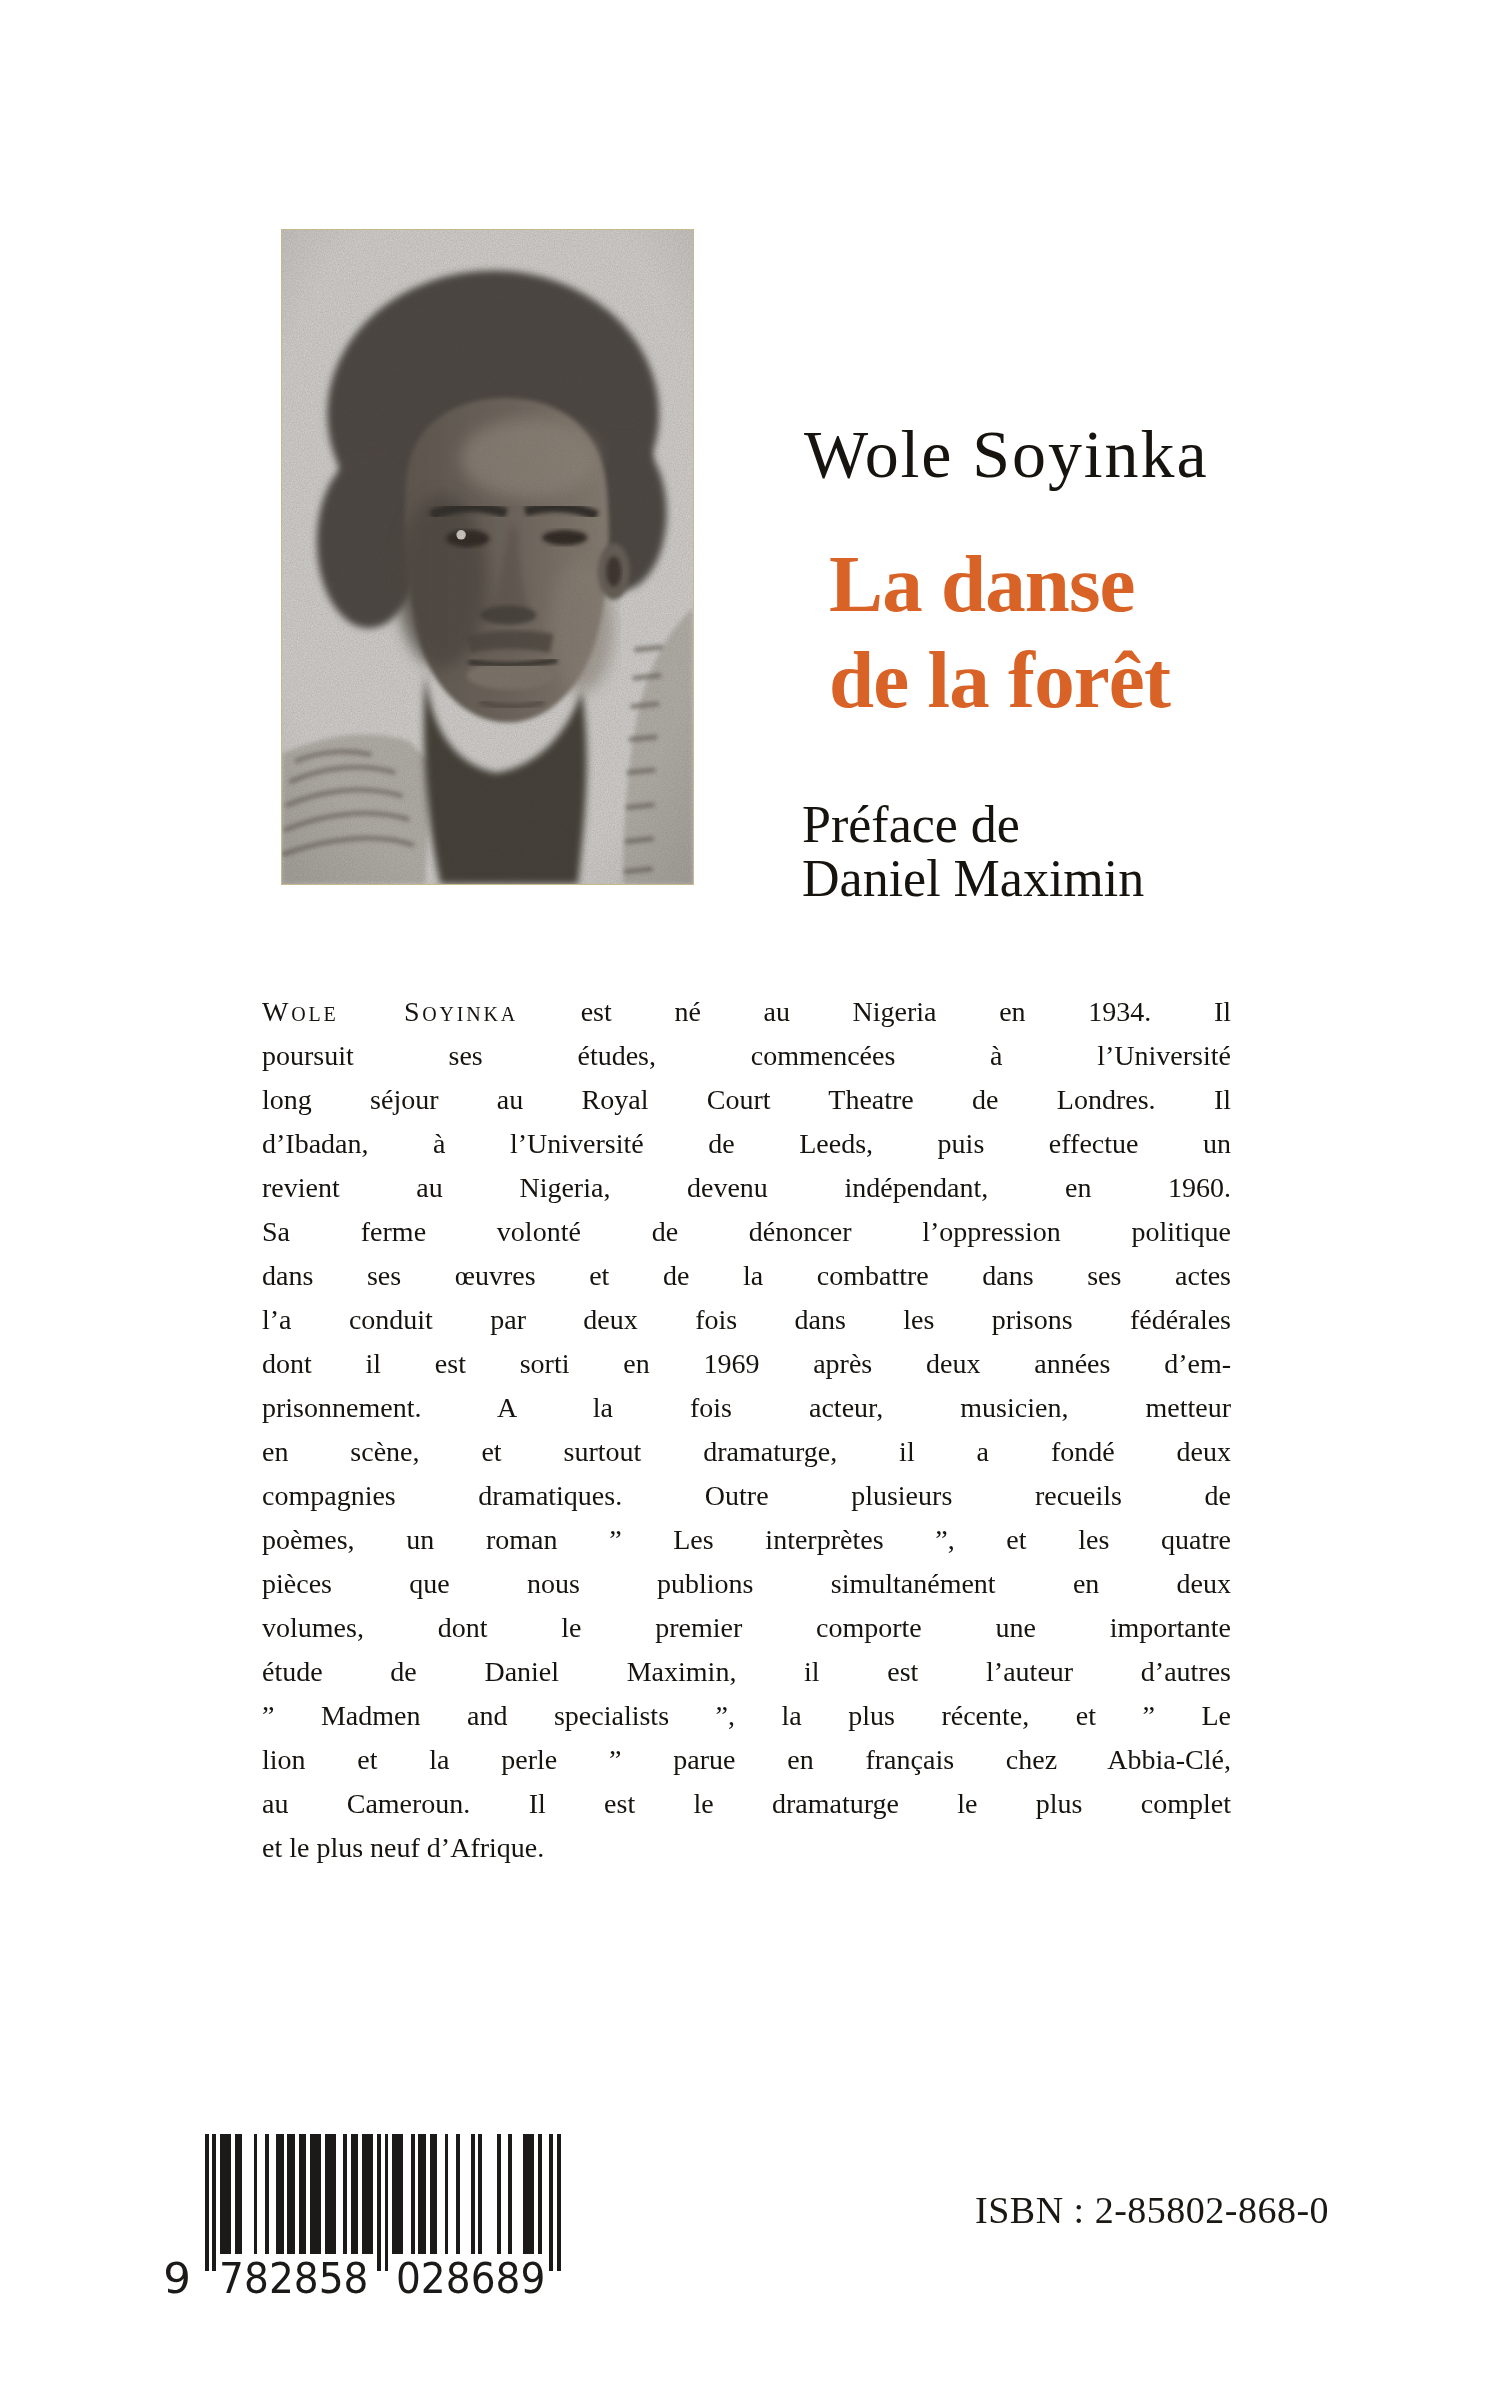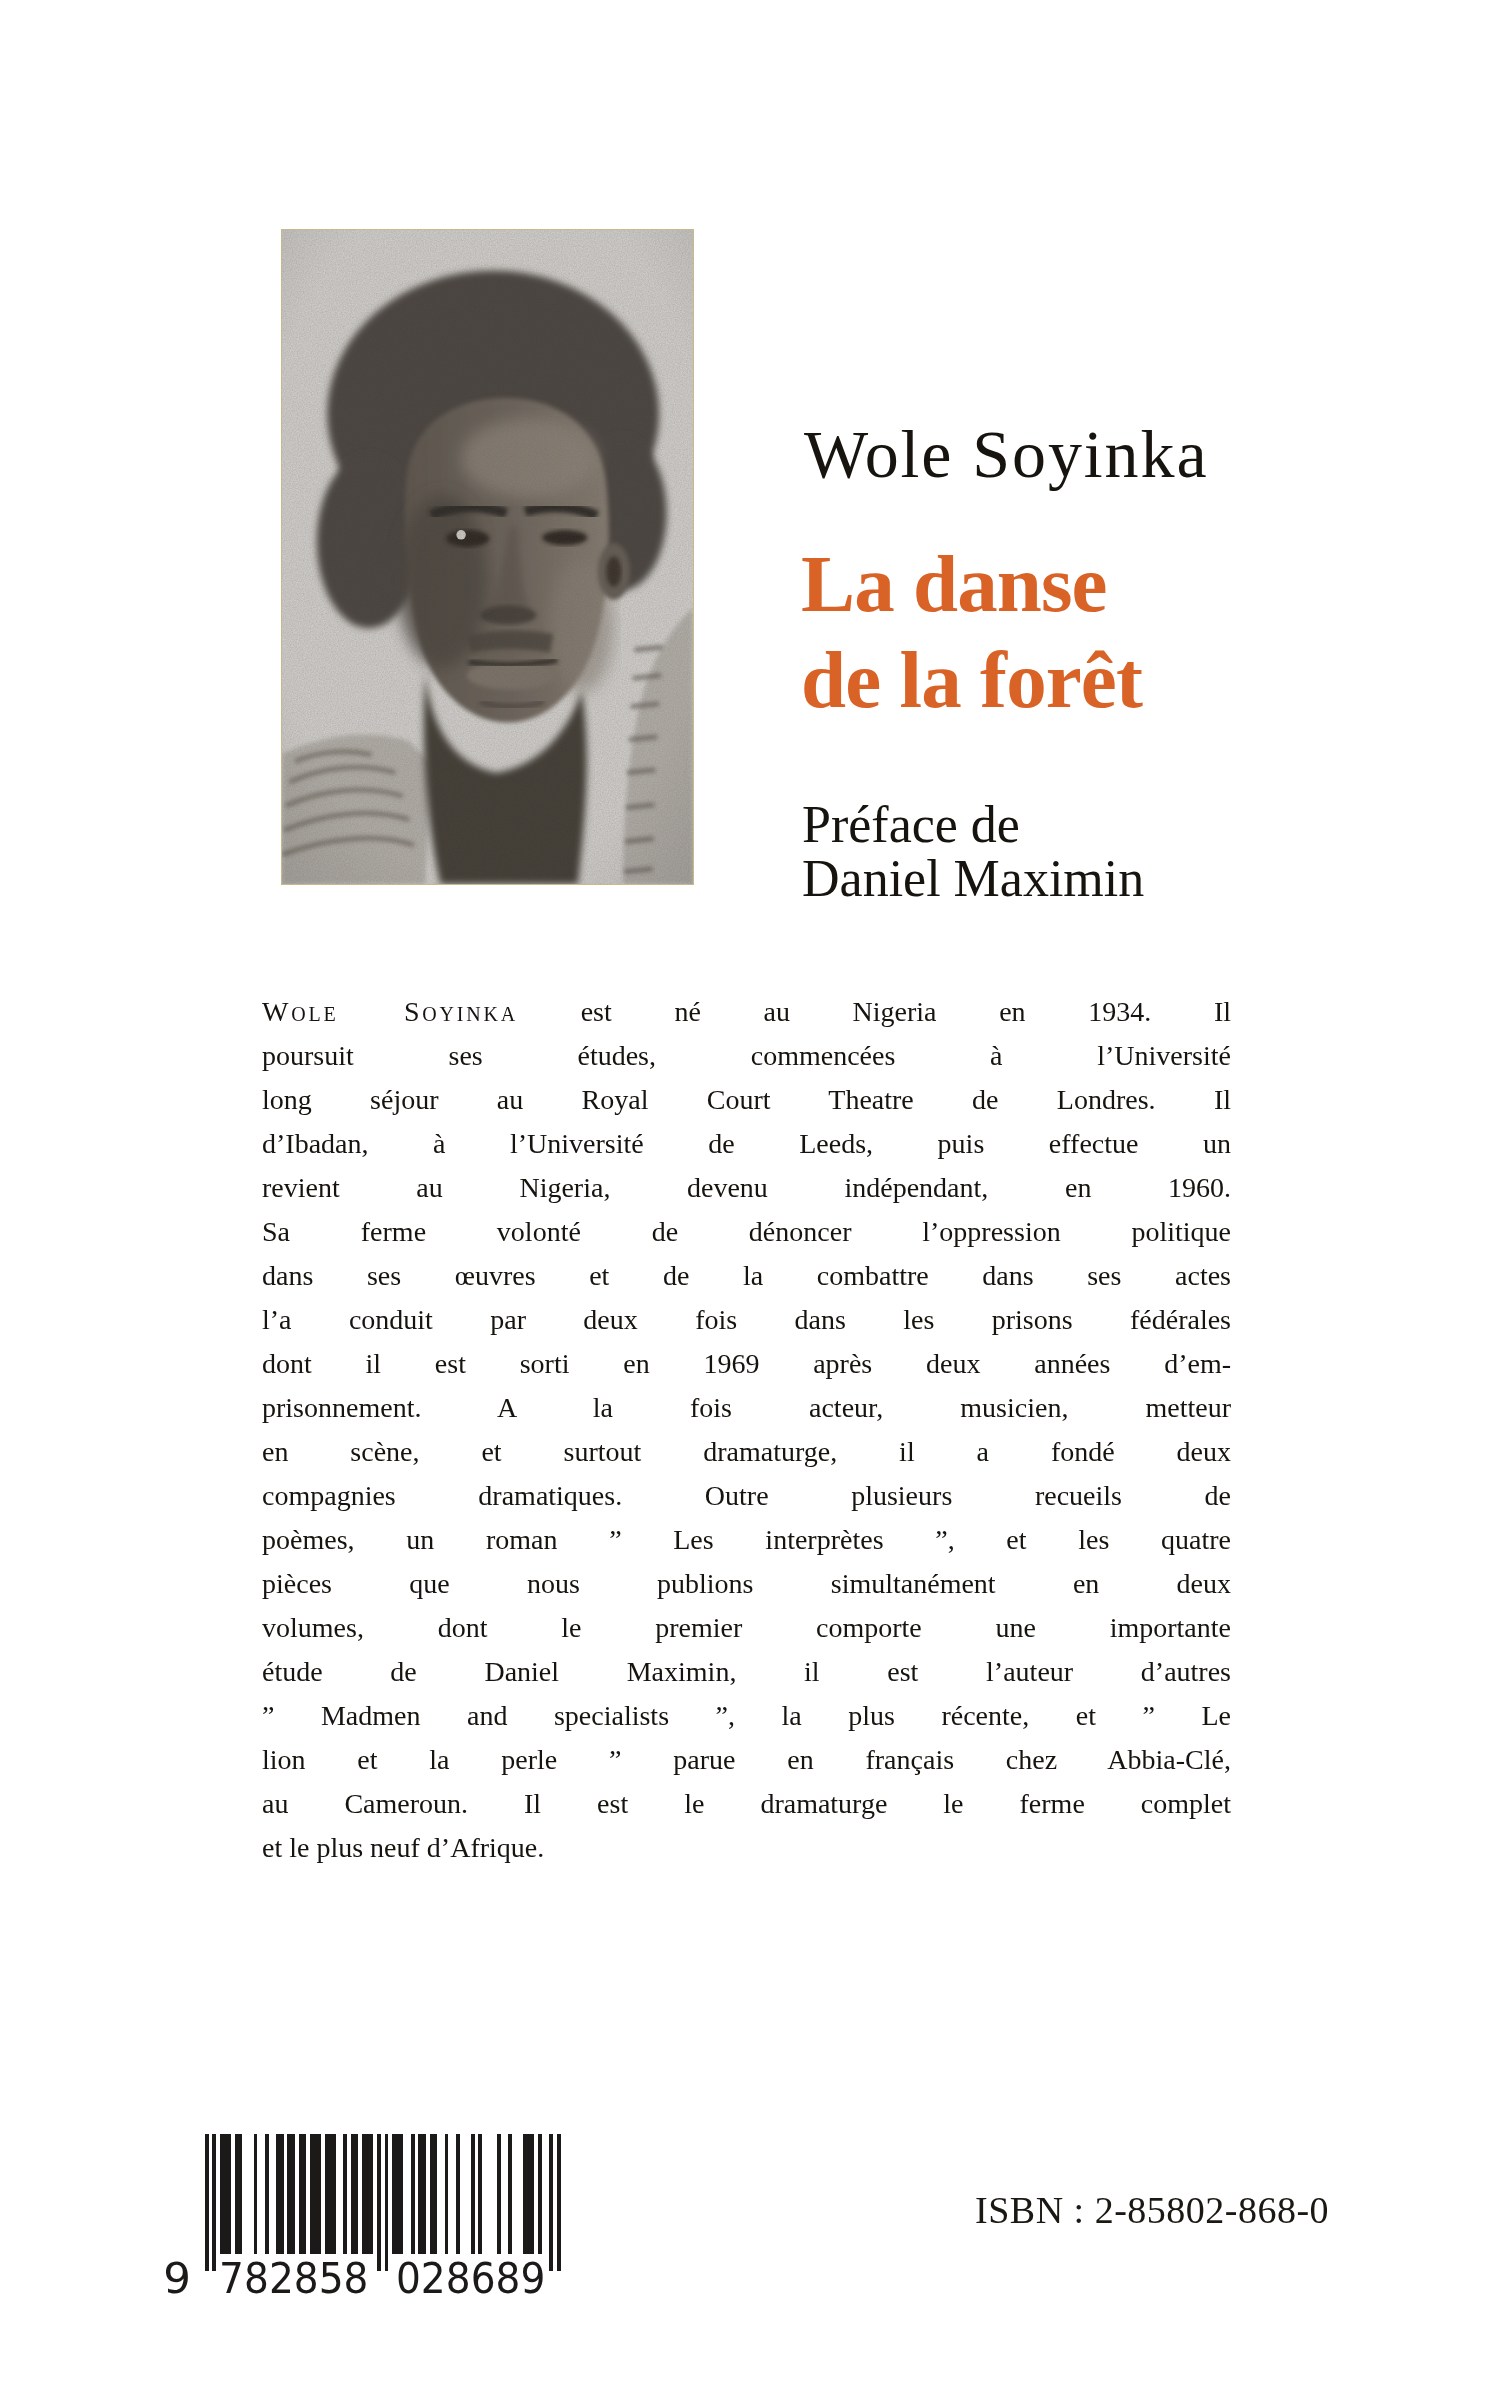--- a/index.html
+++ b/index.html
@@ -4,21 +4,21 @@
 <style>
   html,body{margin:0;padding:0;background:#888;}
   .page{position:relative;width:1508px;height:2402px;background:#ffffff;overflow:hidden;
         font-family:"Liberation Serif",serif;color:#16130e;}
   
   .photo{position:absolute;left:281px;top:229px;width:413px;height:656px;
          border:1.9px solid #c8b98c;box-sizing:border-box;background:#d7d4d0;}
   .photo svg{display:block;width:100%;height:100%;}
   
   .author{position:absolute;left:804px;top:415px;font-size:68px;letter-spacing:1.9px;color:#17140f;}
-  .title{position:absolute;left:801px;top:536px;font-size:81px;line-height:96px;
+  .title{position:absolute;left:829px;top:536px;font-size:81px;line-height:96px;
          font-weight:bold;color:#d96327;letter-spacing:-0.9px;}
   .preface{position:absolute;left:802px;top:798px;font-size:52px;line-height:54px;color:#17140f;}
   
   .bio{position:absolute;left:262px;top:990px;width:969px;font-size:28px;color:#17140f;}
   .bl{line-height:44px;text-align:justify;text-align-last:justify;white-space:nowrap;}
   .bl-last{text-align-last:left;}
   .sc{font-variant:small-caps;letter-spacing:2.8px;}
   
   .barcode{position:absolute;left:151px;top:2129px;width:435px;height:185px;}
   .barcode svg{display:block;width:435px;height:185px;}
@@ -137,21 +137,21 @@
     <div class="bl">dont il est sorti en 1969 après deux années d’em-</div>
     <div class="bl">prisonnement. A la fois acteur, musicien, metteur</div>
     <div class="bl">en scène, et surtout dramaturge, il a fondé deux</div>
     <div class="bl">compagnies dramatiques. Outre plusieurs recueils de</div>
     <div class="bl">poèmes, un roman ” Les interprètes ”, et les quatre</div>
     <div class="bl">pièces que nous publions simultanément en deux</div>
     <div class="bl">volumes, dont le premier comporte une importante</div>
     <div class="bl">étude de Daniel Maximin, il est l’auteur d’autres</div>
     <div class="bl">” Madmen and specialists ”, la plus récente, et ” Le</div>
     <div class="bl">lion et la perle ” parue en français chez Abbia-Clé,</div>
-    <div class="bl">au Cameroun. Il est le dramaturge le ferme complet</div>
+    <div class="bl">au Cameroun. Il est le dramaturge le plus complet</div>
     <div class="bl bl-last">et le plus neuf d’Afrique.</div>
   </div>
 
   <div class="barcode">
     <svg id="barcode-svg" viewBox="0 0 460 195" shape-rendering="crispEdges">
       <g id="barcode-bars">
           <rect x="57.00" y="5" width="3.96" height="145"></rect>
           <rect x="64.92" y="5" width="3.96" height="145"></rect>
           <rect x="72.84" y="5" width="11.88" height="127"></rect>
           <rect x="88.68" y="5" width="7.92" height="127"></rect>

